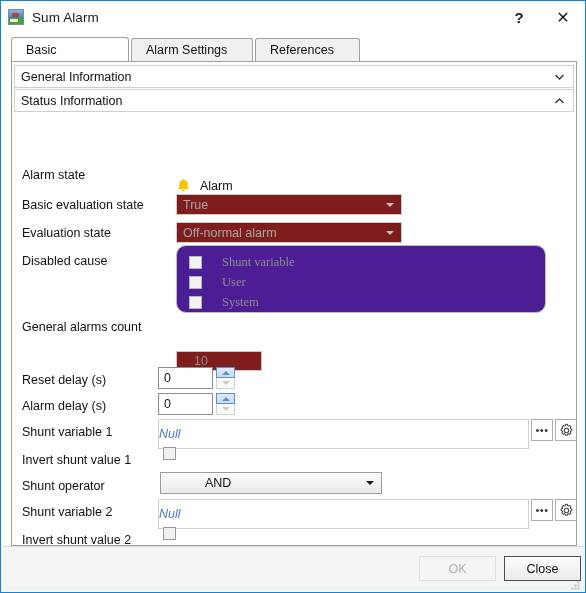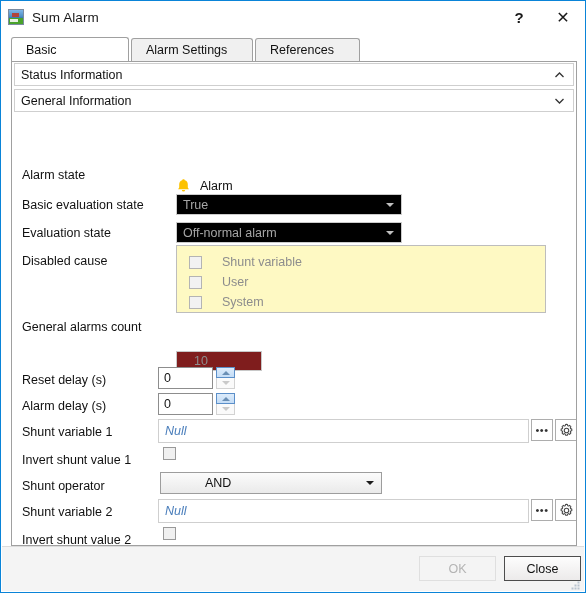--- a/index.html
+++ b/index.html
@@ -170,21 +170,21 @@
     color: #111111;
     white-space: nowrap;
   }
   .lbl-col { position: absolute; left: 10px; }
 
   
   .combo {
     box-sizing: border-box;
     position: relative;
     height: 21px;
-    background: #000000;
+    background: #7f1d1d;
     border: 1px solid #cccccc;
     display: flex;
     align-items: center;
     font-size: 12.5px;
     color: #a6a6a6;
     padding-left: 6px;
     cursor: default;
   }
   .combo .arr {
     position: absolute;
@@ -202,22 +202,23 @@
     color: #111111;
     height: 22px;
     padding-left: 44px;
   }
   .combo.enabled .arr { border-top-color: #1b1b1b; }
 
   
   .groupbox {
     box-sizing: border-box;
     border: 1px solid #bdbdbd;
-    border-radius: 0;
-    background: #fef9c3;
+    border-radius: 10px;
+    background: #4c1d95;
+    font-family: Liberation Serif, serif;
   }
   .cbrow {
     position: absolute;
     display: flex;
     align-items: center;
   }
   .chk {
     box-sizing: border-box;
     width: 13px;
     height: 13px;
@@ -301,26 +302,25 @@
     width: 0; height: 0;
     border-left: 4px solid transparent;
     border-right: 4px solid transparent;
     border-top: 4px solid #c9c9c9;
   }
 
   
   .sv-field {
     box-sizing: border-box;
     position: absolute;
-    height: 24px;
+    height: 30px;
     border: 1px solid #cfcfcf;
     background: #ffffff;
     display: flex;
     align-items: center;
-    padding-left: 6px;
     font-size: 12.5px;
     font-style: italic;
     color: #4a7ebb;
   }
   .iconbtn {
     box-sizing: border-box;
     position: absolute;
     width: 22px;
     height: 22px;
     border: 1px solid #adadad;
@@ -423,34 +423,34 @@
     <div class="tab t2">
       <span>Alarm Settings</span>
     </div>
     <div class="tab t3">
       <span>References</span>
     </div>
   </div>
 
   <div class="tabpage">
 
+    <div class="expander" style="margin-top:3px;">
+      <span class="exp-label">General Information</span>
+      <span class="chev">
+        <svg width="11" height="11" viewBox="0 0 11 11">
+            <path d="M1.5 3.5 L5.5 7.5 L9.5 3.5" fill="none" stroke="#333" stroke-width="1.3"></path>
+          </svg>
+      </span>
+    </div>
+
     <div class="expander" style="margin-top:1px;">
       <span class="exp-label">Status Information</span>
       <span class="chev">
         <svg width="11" height="11" viewBox="0 0 11 11">
             <path d="M1.5 7.5 L5.5 3.5 L9.5 7.5" fill="none" stroke="#333" stroke-width="1.3"></path>
-          </svg>
-      </span>
-    </div>
-
-    <div class="expander" style="margin-top:3px;">
-      <span class="exp-label">General Information</span>
-      <span class="chev">
-        <svg width="11" height="11" viewBox="0 0 11 11">
-            <path d="M1.5 3.5 L5.5 7.5 L9.5 3.5" fill="none" stroke="#333" stroke-width="1.3"></path>
           </svg>
       </span>
     </div>
 
     <div class="form">
 
       <div class="flabel lbl-col" style="top:56px;position:absolute;">Alarm state</div>
       <div class="alarmval" style="left:164px; top:54px;">
         <span class="bell">
           <svg width="15" height="16" viewBox="0 0 15 16">

